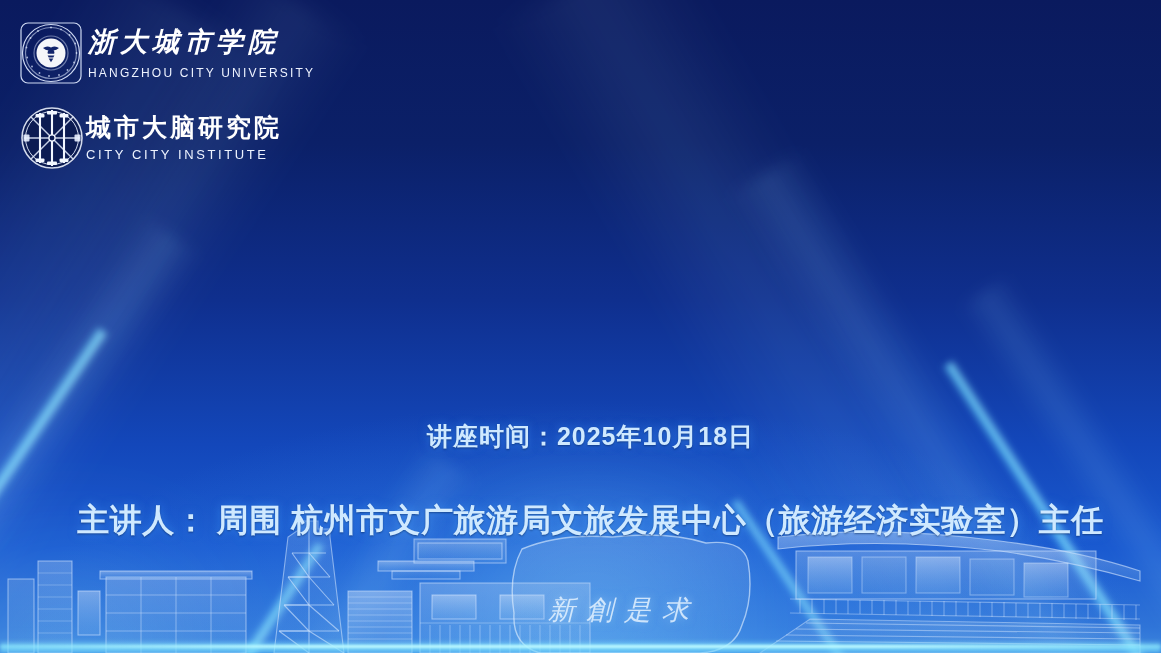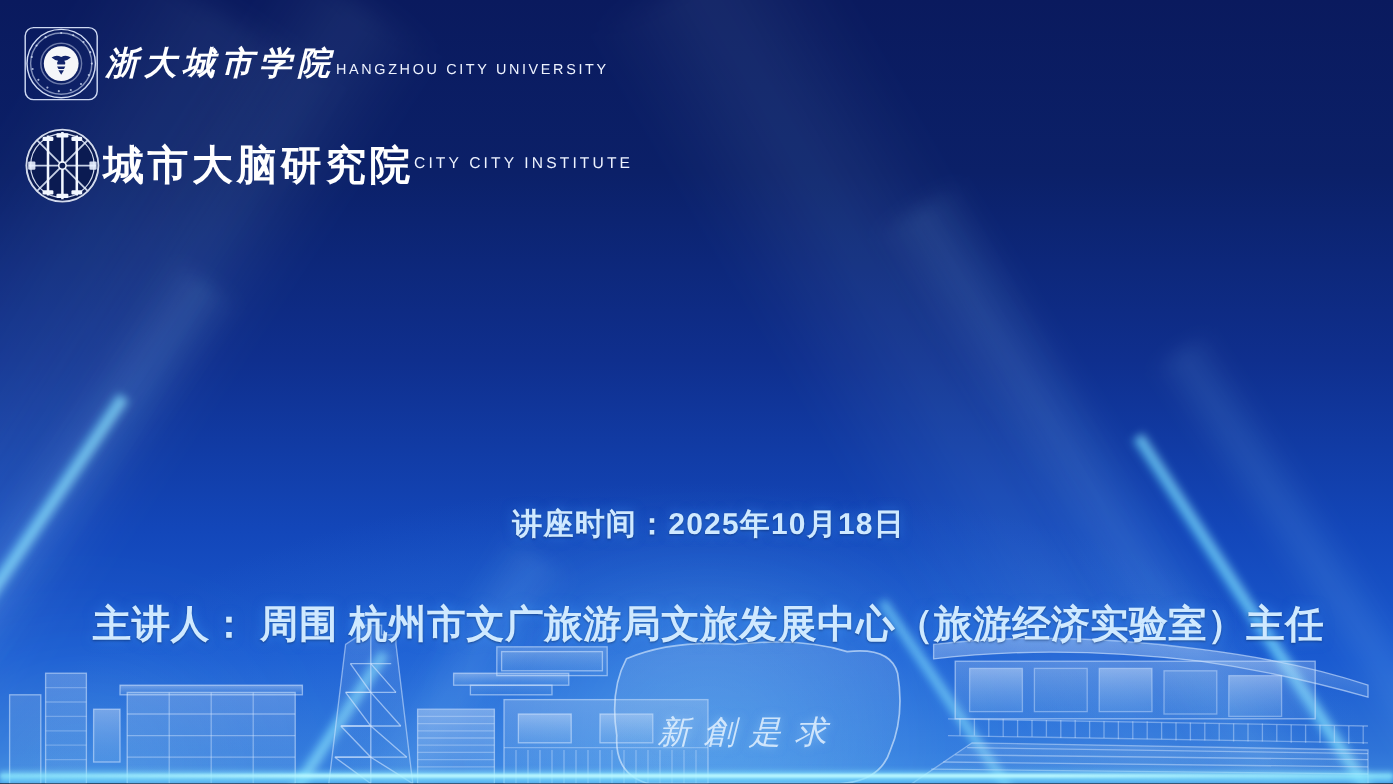--- a/index.html
+++ b/index.html
@@ -61,38 +61,38 @@
   }
   #logo-university { left: 14px; top: 16px; }
   #logo-institute  { left: 18px; top: 104px; }
 
   .seal {
     position: relative;
     flex: 0 0 auto;
   }
   .logo-text {
     display: flex;
-    flex-direction: row;
+    flex-direction: column;
     justify-content: center;
     color: #ffffff;
   }
   .logo-cn {
     font-weight: 700;
     letter-spacing: 2px;
     line-height: 1;
     white-space: nowrap;
   }
   .logo-cn.calli {
     font-family: "DejaVu Serif", "Liberation Serif", serif;
     font-style: italic;
     font-size: 27px;
     letter-spacing: 5px;
   }
   .logo-cn.block {
-    font-size: 34px;
+    font-size: 25px;
     letter-spacing: 3px;
   }
   .logo-en {
     font-size: 12.5px;
     letter-spacing: 2.4px;
     line-height: 1;
     white-space: nowrap;
     color: #eef3ff;
   }
   #logo-university .logo-en { margin-top: 12px; font-size: 12px; letter-spacing: 2.2px; }

